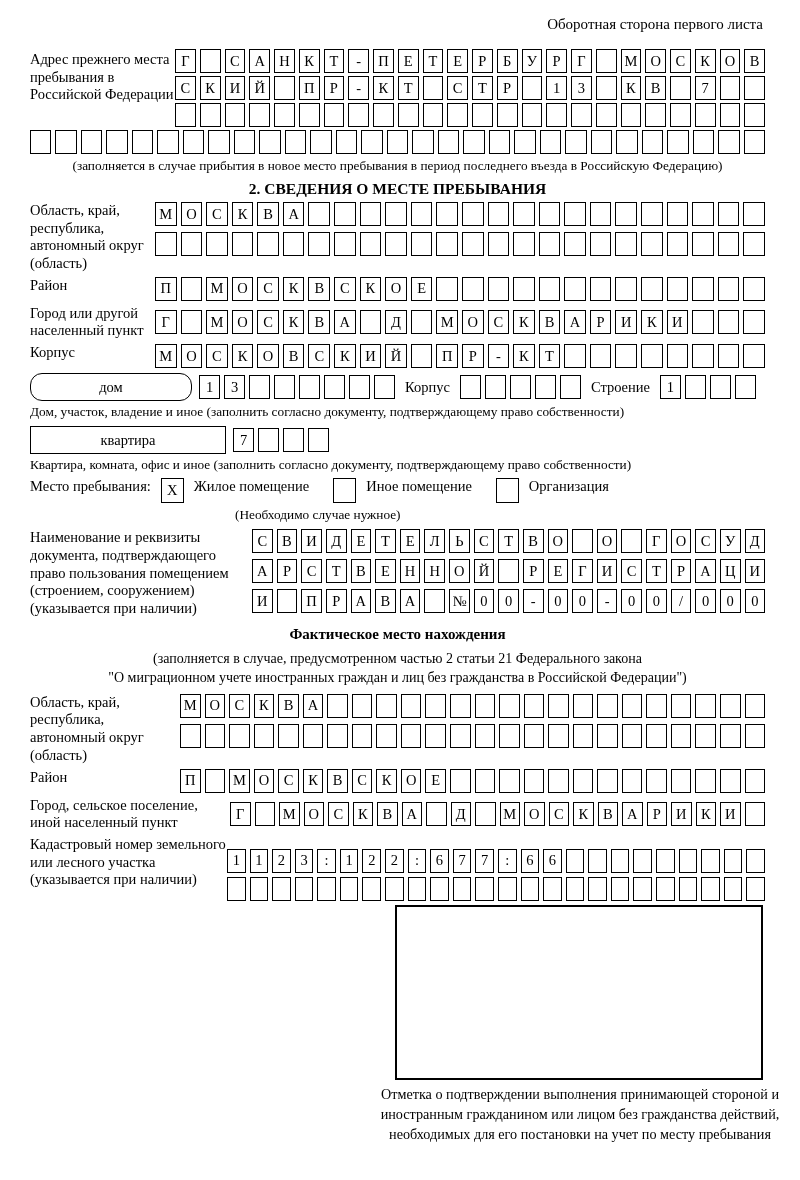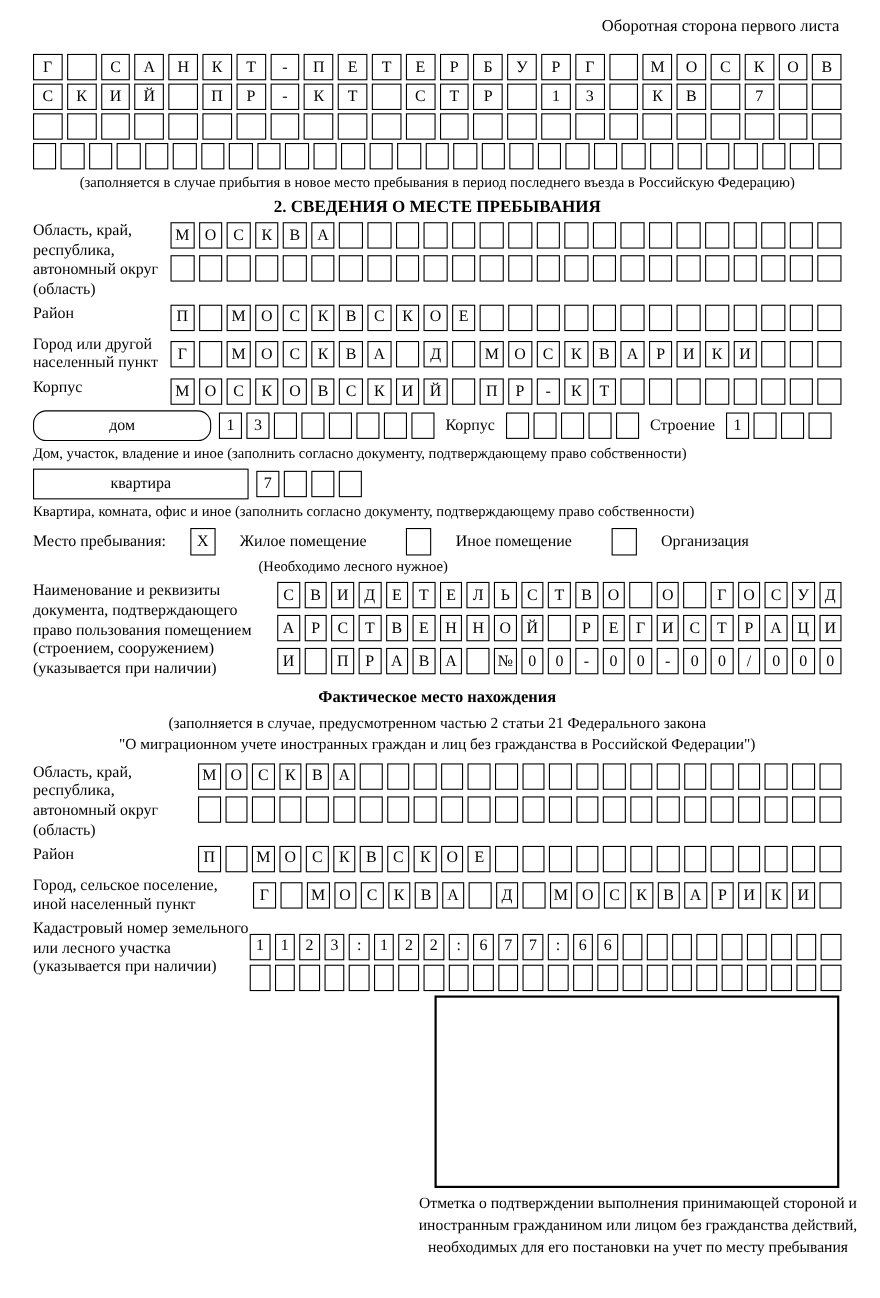--- a/index.html
+++ b/index.html
@@ -26,21 +26,21 @@
   .fr-label.w197{width:197px;}
   .fr-grid{flex:1;display:flex;flex-direction:column;gap:6px;}
   .vcenter{align-items:center;}
   .house-row{display:flex;align-items:center;gap:7px;margin:4px 0 2px;height:30px;}
   .wide-box{border:1.7px solid #000;height:28px;box-sizing:border-box;display:flex;
             align-items:center;justify-content:center;font-size:14.5px;}
   .dom-box{width:162px;border-radius:12px;}
   .kv-box{width:196px;}
   .inline-lbl{font-size:14.5px;padding:0 3px;}
   .small-note{font-size:13.3px;margin:1px 0 5px;}
-  .stay-row{display:flex;align-items:center;gap:22px;font-size:14.5px;margin-top:0;height:28px;}
+  .stay-row{display:flex;gap:10px;font-size:14.5px;margin-top:0;height:28px;}
   .checkbox{width:23px;height:25px;flex:none;border:1.7px solid #000;box-sizing:border-box;
             display:flex;align-items:center;justify-content:center;font-size:14.5px;}
   .gap18{margin-left:14px;}
   .choose-note{font-size:13.3px;margin:1px 0 6px 205px;}
   .doc-row{display:flex;margin:4px 0 6px;}
   .doc-label{width:222px;flex:none;}
   .doc-grid{flex:1;display:flex;flex-direction:column;gap:6px;}
   .fact-title{text-align:center;font-weight:bold;font-size:15px;margin:8px 0 6px;}
   .fact-note{text-align:center;font-size:14px;line-height:1.4;margin-bottom:6px;}
   .cad-grid{flex:1;display:flex;flex-direction:column;gap:4px;padding-top:13px;}
@@ -48,20 +48,21 @@
   .mark-note{margin:5px 0 0 340px;width:420px;text-align:center;font-size:14.2px;line-height:1.4;}
 </style>
 </head>
 <body>
 
 <div class="page">
 
   <div class="header-note">Оборотная сторона первого листа</div>
 
   <div class="addr-block">
+    <div class="addr-label lbl">Адрес прежнего места пребывания в Российской Федерации</div>
     <div class="addr-grid">
       <div class="boxrow">
           <span class="cell">Г</span>
           <span class="cell"></span>
           <span class="cell">С</span>
           <span class="cell">А</span>
           <span class="cell">Н</span>
           <span class="cell">К</span>
           <span class="cell">Т</span>
           <span class="cell">-</span>
@@ -368,21 +369,21 @@
 
   <div class="stay-row">
     <span>Место пребывания:</span>
     <span class="checkbox">X</span>
     <span>Жилое помещение</span>
     <span class="checkbox gap18"></span>
     <span>Иное помещение</span>
     <span class="checkbox gap18"></span>
     <span>Организация</span>
   </div>
-  <div class="choose-note">(Необходимо лесного нужное)</div>
+  <div class="choose-note">(Необходимо случае нужное)</div>
 
   <div class="doc-row">
     <div class="doc-label lbl">Наименование и реквизиты документа, подтверждающего право пользования помещением (строением, сооружением) (указывается при наличии)</div>
     <div class="doc-grid">
       <div class="boxrow">
           <span class="cell">С</span>
           <span class="cell">В</span>
           <span class="cell">И</span>
           <span class="cell">Д</span>
           <span class="cell">Е</span>

